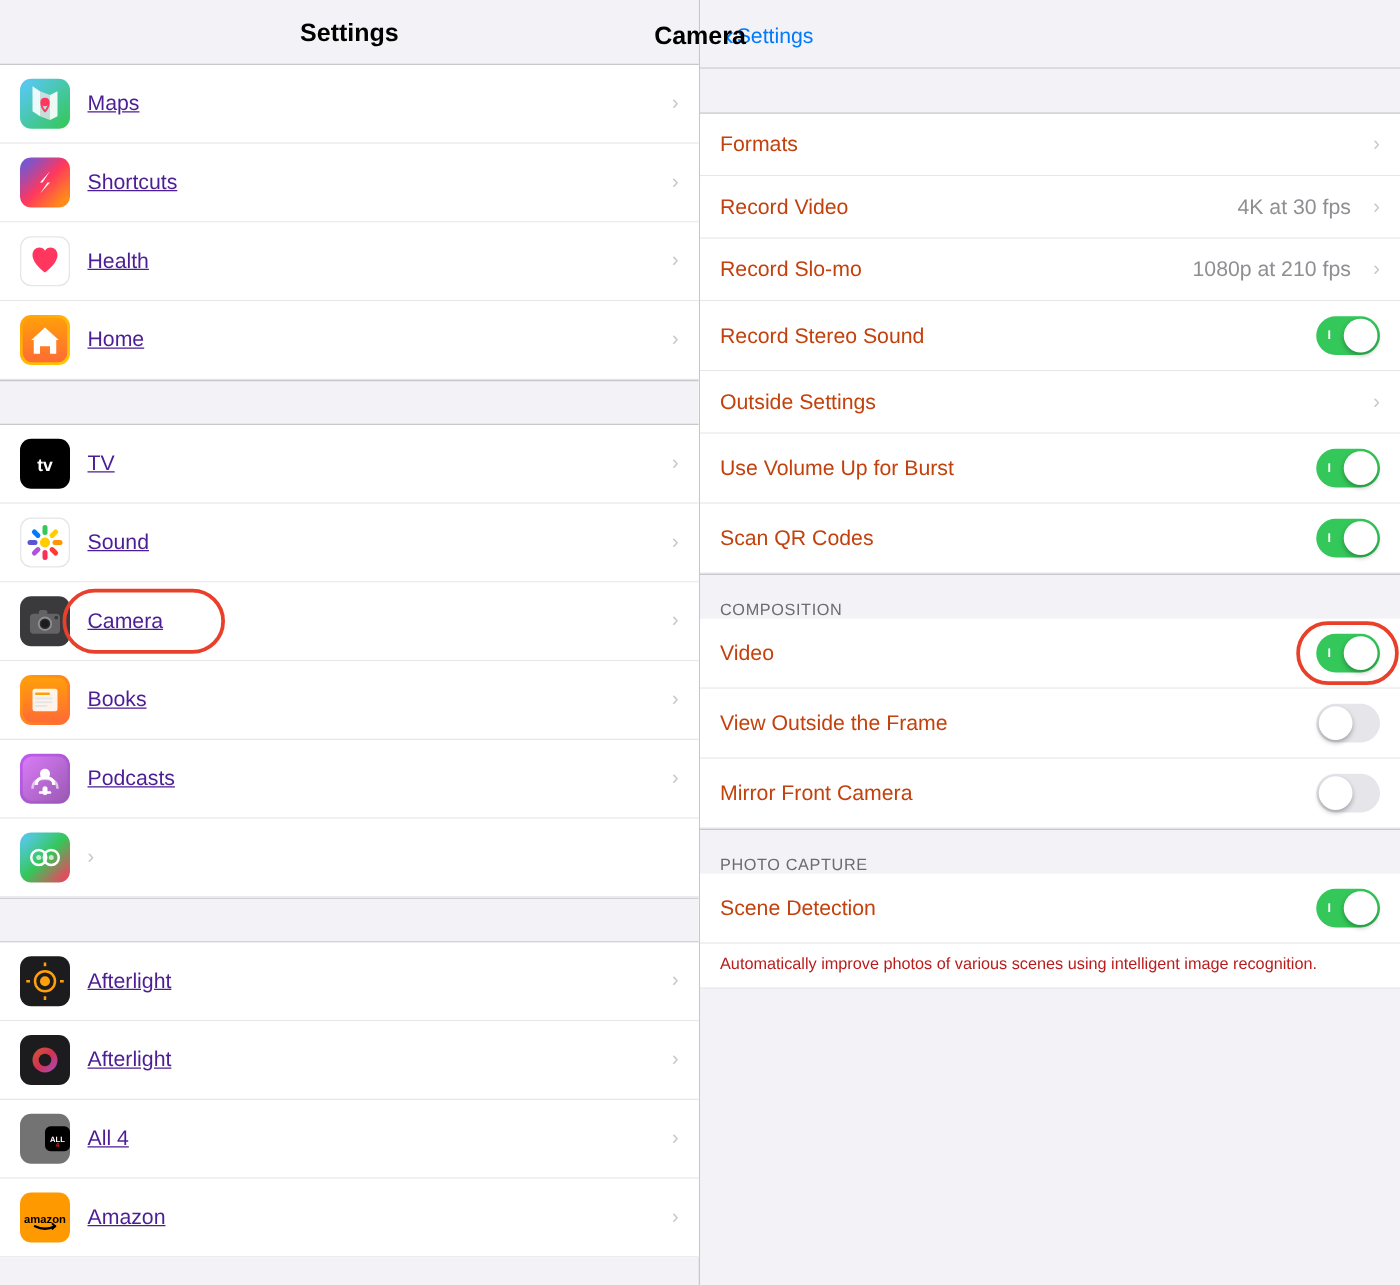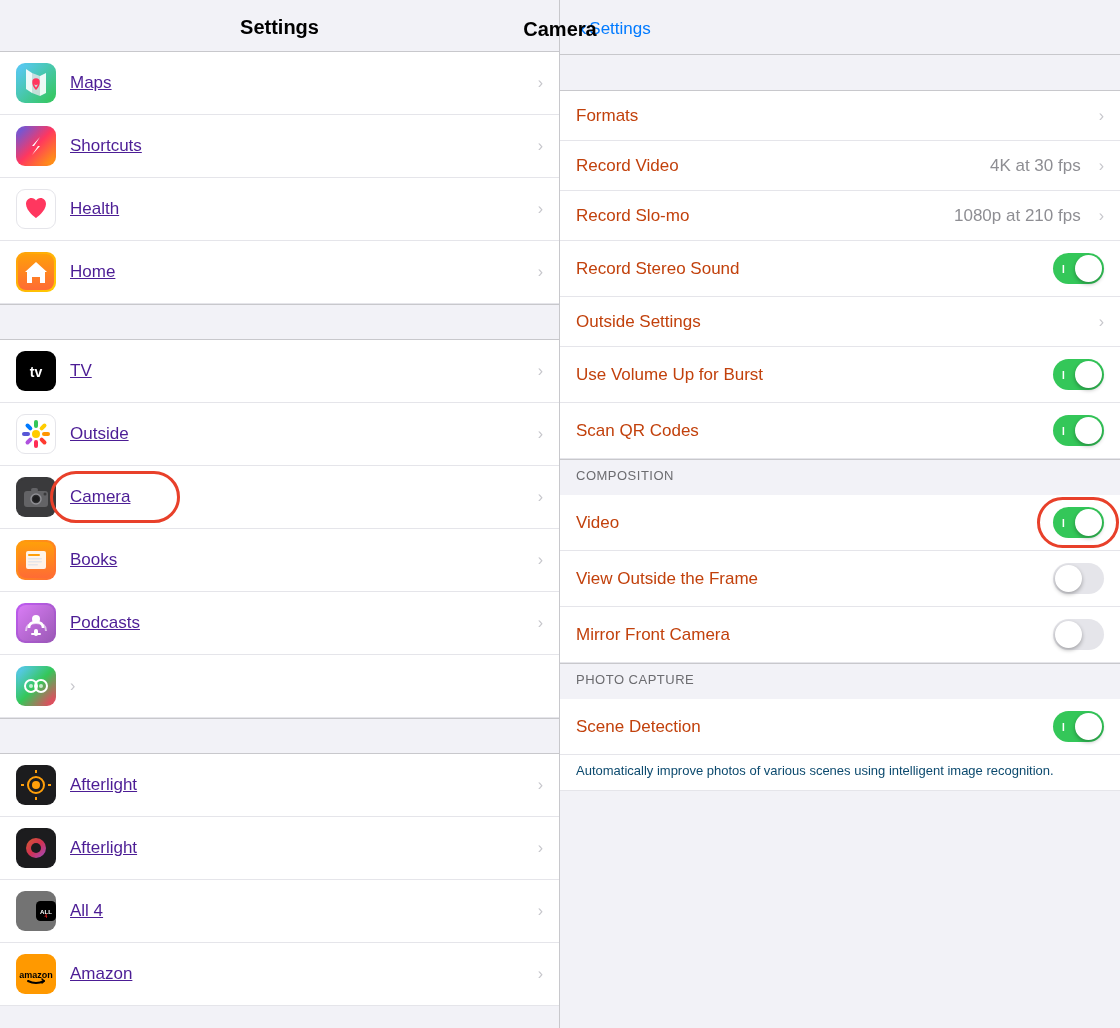--- a/index.html
+++ b/index.html
@@ -126,21 +126,21 @@
       flex: 1;
       overflow-y: auto;
     }
     .cam-section {
       background: #fff;
       margin-bottom: 0;
     }
     .cam-section-header {
       height: 36px;
       background: #f2f2f7;
-      padding: 8px 16px 0;
+      padding: 20px 16px 0;
       font-size: 13px;
       font-weight: 400;
       color: #6c6c70;
       letter-spacing: 0.5px;
       text-transform: uppercase;
       border-top: 1px solid #c8c8cc;
     }
     .cam-item {
       display: flex;
       align-items: center;
@@ -237,21 +237,21 @@
     .icon-amazon { background: #ff9900; }
 
     .top-divider {
       height: 36px;
       background: #f2f2f7;
       border-bottom: 1px solid #c8c8cc;
     }
     .cam-description {
       padding: 8px 16px 12px;
       font-size: 13px;
-      color: #0c4a6e;
+      color: #b91c1c;
       background: #fff;
       border-bottom: 1px solid #e5e5ea;
     }
   </style>
 </head>
 <body>
 
 <div class="left-panel">
   <div class="left-header">
     <h1>Settings</h1>
@@ -357,21 +357,21 @@
               </g>
           <g transform="rotate(270)">
                 <rect x="6" y="-2" width="8" height="4" rx="2" fill="#34c759"></rect>
               </g>
           <g transform="rotate(315)">
                 <rect x="6" y="-2" width="8" height="4" rx="2" fill="#ffcc00"></rect>
               </g>
         </g>
       </svg>
         </div>
-        <span class="item-label">Outside</span>
+        <span class="item-label">Sound</span>
         <span class="chevron">›</span>
       </li>
       <li class="settings-item highlighted">
         <div class="app-icon icon-camera">
           <svg width="36" height="36" viewBox="0 0 36 36">
         <rect width="36" height="36" rx="8" fill="#3a3a3c"></rect>
         <rect x="6" y="12" width="24" height="16" rx="3" fill="#636366"></rect>
         <circle cx="18" cy="20" r="5" fill="#2c2c2e" stroke="#8e8e93" stroke-width="1.5"></circle>
         <circle cx="18" cy="20" r="3" fill="#1c1c1e"></circle>
         <rect x="13" y="9" width="7" height="4" rx="2" fill="#636366"></rect>

